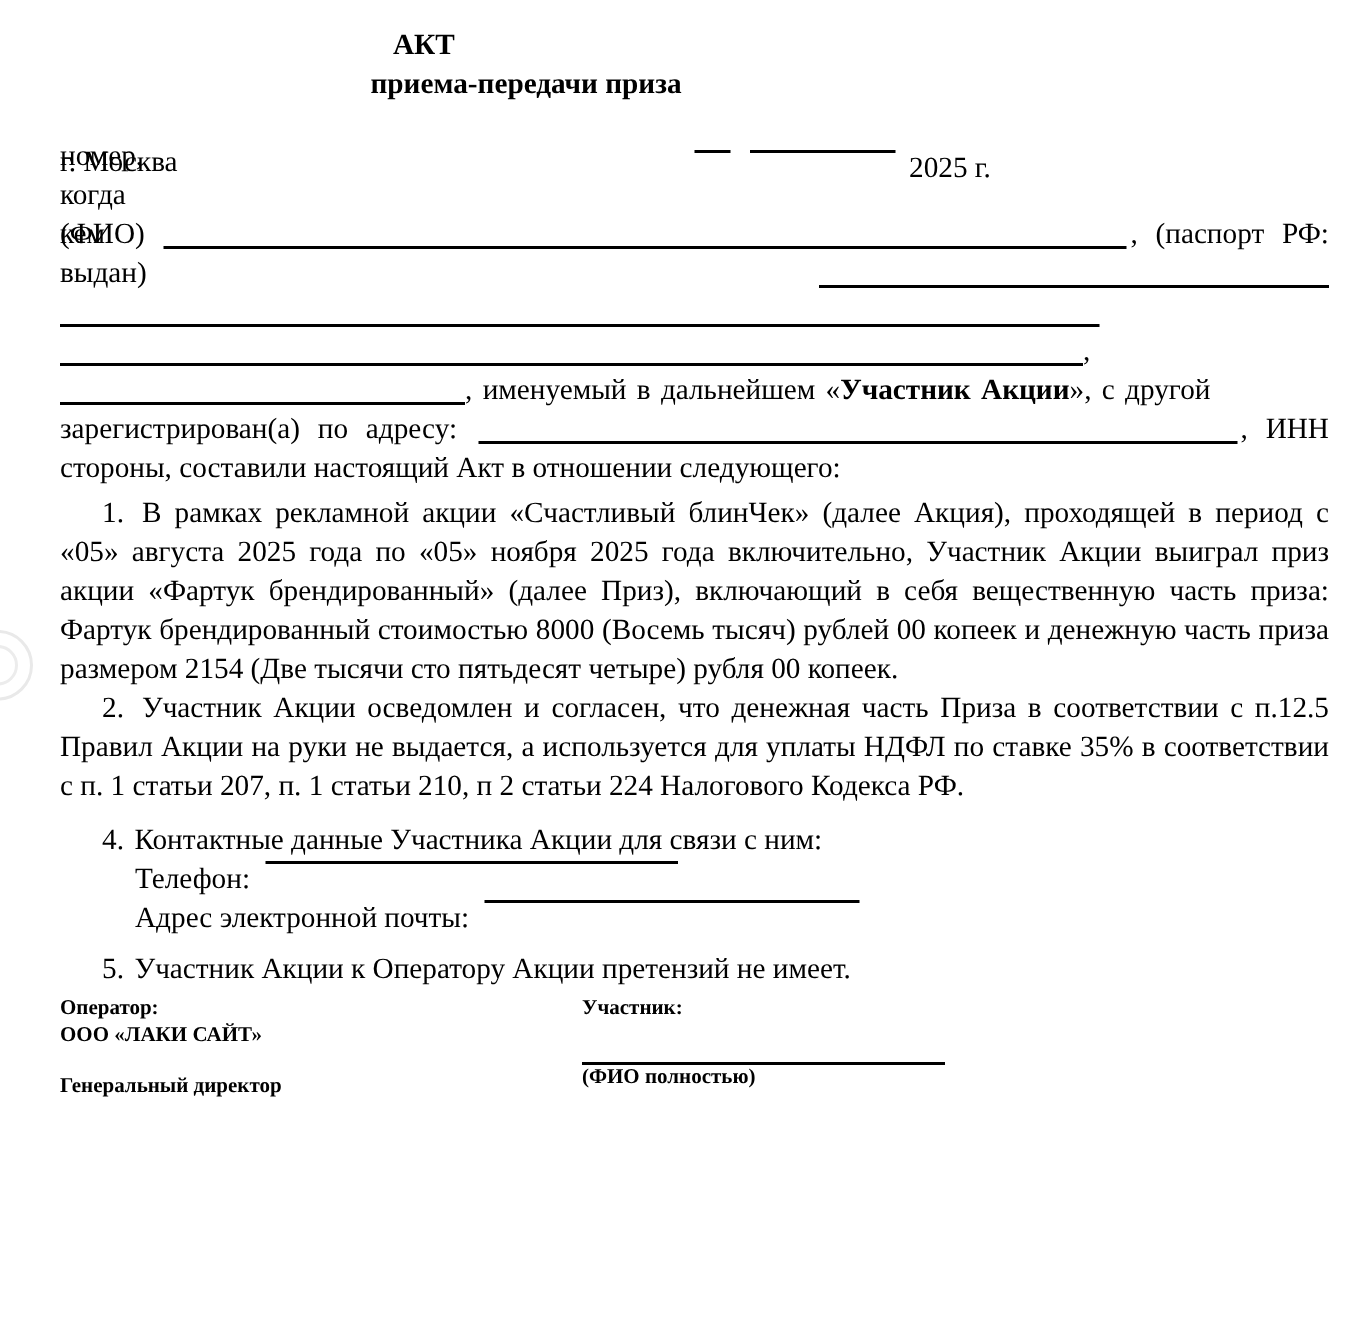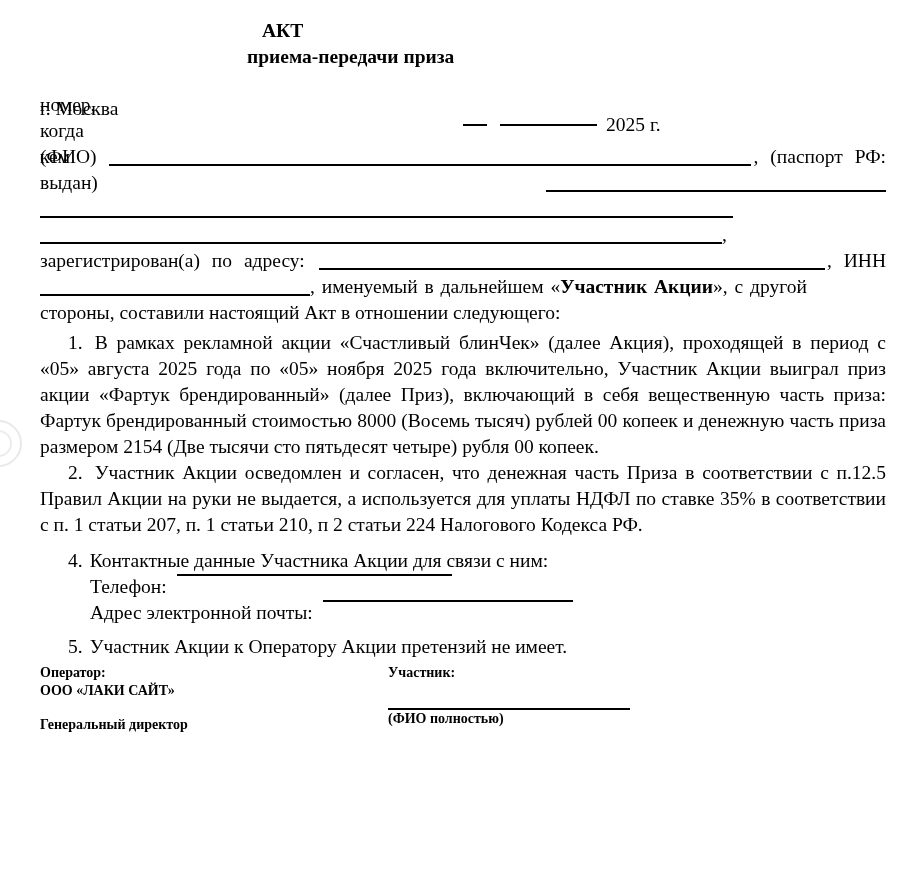--- a/index.html
+++ b/index.html
@@ -13,21 +13,21 @@
     width:905px;height:789px;
     padding:18px 19px 0 40px;
     font-size:19.5px;line-height:26px;
   }
   
   .title-block{margin-bottom:26px;font-weight:bold;}
   .title-l1{margin-left:222px;}
   .title-l2{margin-left:207px;}
   
   .city-row{position:relative;height:26px;margin-bottom:22px;}
-  .date-part{position:absolute;left:423px;top:16px;display:flex;align-items:center;height:26px;}
+  .date-part{position:absolute;left:423px;top:4px;display:flex;align-items:flex-start;height:26px;}
   
   .blank{display:inline-block;border-bottom:2px solid #000;}
   .row{display:flex;align-items:flex-end;height:26px;white-space:pre;}
   .fill{flex:1;border-bottom:2px solid #000;margin-bottom:4px;}
   .ffix{border-bottom:2px solid #000;margin-bottom:4px;}
   
   p{margin:0;}
   .justify{text-align:justify;}
   .indent{text-indent:28px;}
   .clause{text-indent:28px;text-align:justify;}
@@ -98,31 +98,31 @@
 
   <div class="row">
     <span class="ffix" style="width:693px;"></span>
   </div>
 
   <div class="row">
     <span class="ffix" style="width:682px;"></span>
     <span>,</span>
   </div>
 
-  <div class="row">
-    <span class="ws7">зарегистрирован(а) по адресу:</span>
-    <span class="fill" style="margin-left:14px;margin-right:2px;"></span>
-    <span class="ws7">, ИНН</span>
-  </div>
-
   <div class="row ws2">
     <span class="ffix" style="width:270px;"></span>
     <span>, именуемый в дальнейшем «</span>
     <b>Участник Акции</b>
     <span>», с другой</span>
+  </div>
+
+  <div class="row">
+    <span class="ws7">зарегистрирован(а) по адресу:</span>
+    <span class="fill" style="margin-left:14px;margin-right:2px;"></span>
+    <span class="ws7">, ИНН</span>
   </div>
 
   <div>стороны, составили настоящий Акт в отношении следующего:</div>
 
   <p class="clause mt4"><span class="cnum">1.</span><span>В рамках рекламной акции «Счастливый блинЧек» (далее Акция), проходящей в период с «05» августа 2025 года по «05» ноября 2025 года включительно, Участник Акции выиграл приз акции «Фартук брендированный» (далее Приз), включающий в себя вещественную часть приза: Фартук брендированный стоимостью 8000 (Восемь тысяч) рублей 00 копеек и денежную часть приза размером 2154 (Две тысячи сто пятьдесят четыре) рубля 00 копеек.</span></p>
 
   <p class="clause"><span class="cnum">2.</span><span>Участник Акции осведомлен и согласен, что денежная часть Приза в соответствии с п.12.5 Правил Акции на руки не выдается, а используется для уплаты НДФЛ по ставке 35% в соответствии с п. 1 статьи 207, п. 1 статьи 210, п 2 статьи 224 Налогового Кодекса РФ.</span></p>
 
 
   <p class="clause mt10"><span class="cnum-sm">4.</span><span>Контактные данные Участника Акции для связи с ним:</span></p>

